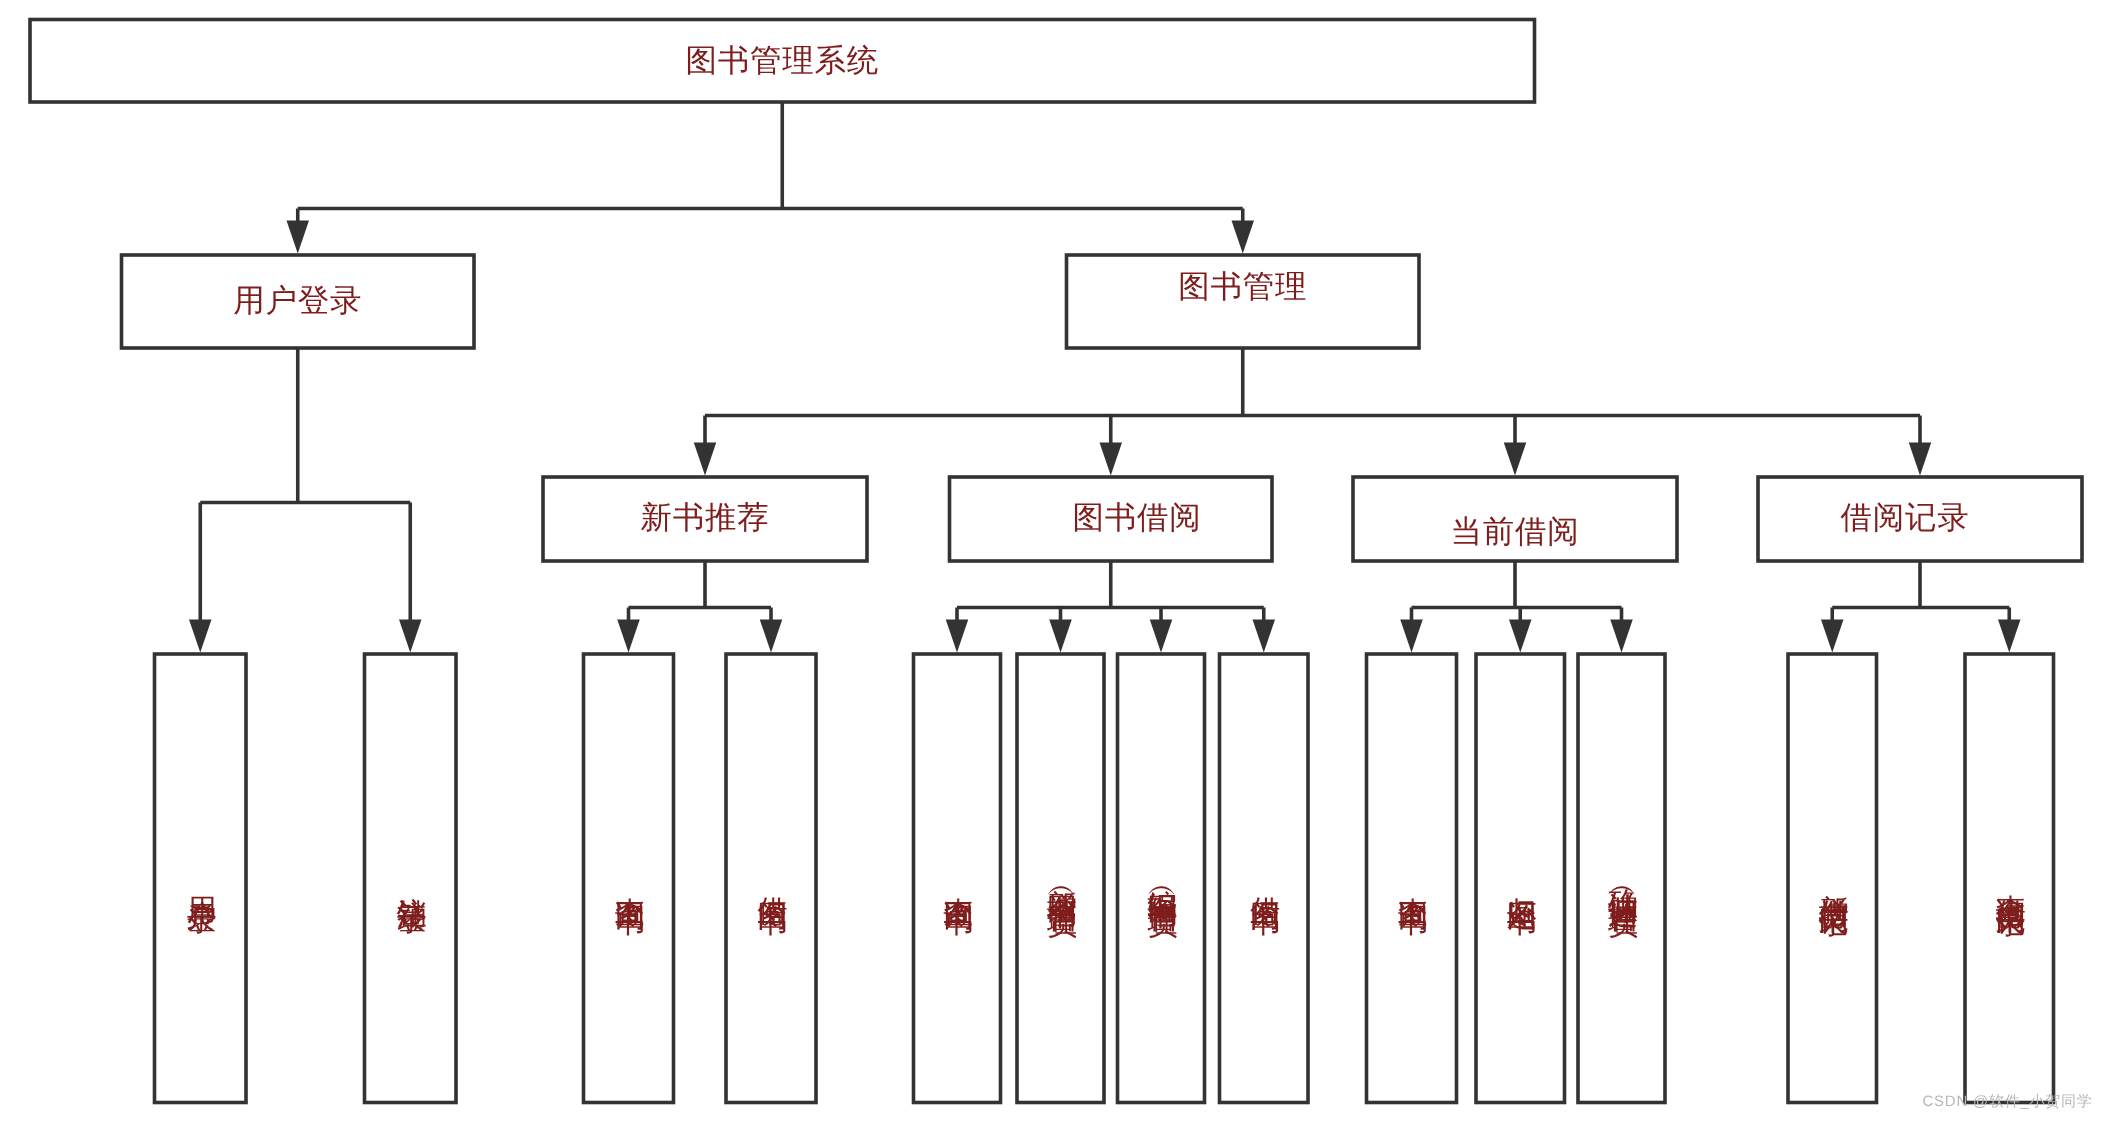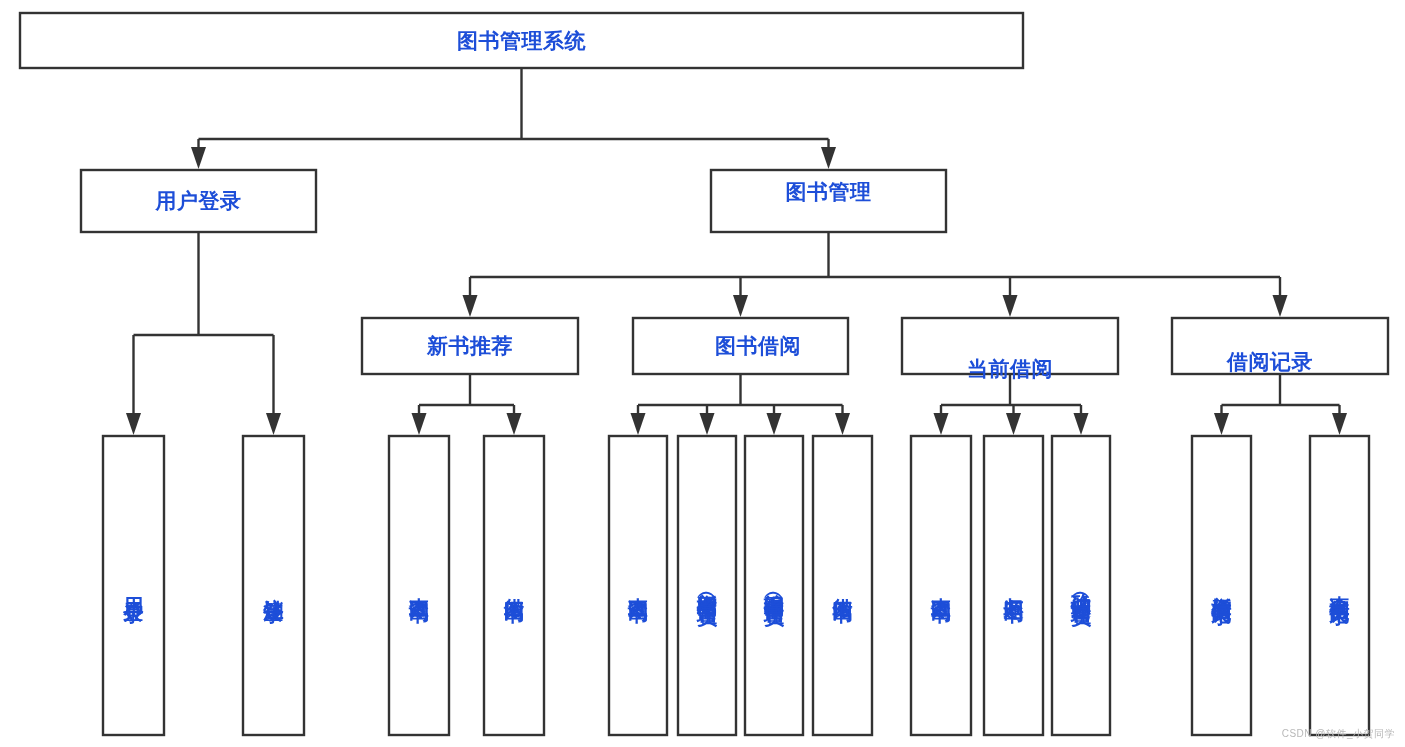--- a/index.html
+++ b/index.html
@@ -38,25 +38,24 @@
   }
   .arrow-head {
     fill: #333333;
     stroke: none;
   }
   .node-label {
     position: absolute;
     display: flex;
     align-items: center;
     justify-content: center;
-    color: #1d4ed8;
+    color: #7f1d1d;
     font-family: "Liberation Sans", "DejaVu Sans", sans-serif;
     pointer-events: none;
     box-sizing: border-box;
-    font-weight: bold;
   }
   .node-label.horizontal {
     font-size: 21px;
     letter-spacing: 0.5px;
     line-height: 1.2;
   }
   .node-label.vertical {
     writing-mode: vertical-rl;
     text-orientation: upright;
     font-size: 20px;
@@ -156,22 +155,22 @@
       <rect x="1192" y="436" width="59" height="299" class="node-box"></rect>
       <rect x="1310" y="436" width="59" height="299" class="node-box"></rect>
     </svg>
 
   <div id="label-layer">
       <div class="node-label horizontal" style="left: 20px; top: 13px; width: 1003px; height: 55px;">图书管理系统</div>
       <div class="node-label horizontal" style="left: 81px; top: 170px; width: 235px; height: 62px;">用户登录</div>
       <div class="node-label horizontal" style="left: 711px; top: 170px; width: 235px; height: 44px;">图书管理</div>
       <div class="node-label horizontal" style="left: 362px; top: 318px; width: 216px; height: 56px;">新书推荐</div>
       <div class="node-label horizontal" style="left: 633px; top: 318px; width: 250px; height: 56px;">图书借阅</div>
-      <div class="node-label horizontal" style="left: 902px; top: 318px; width: 216px; height: 74px; margin-top: 14px;">当前借阅</div>
-      <div class="node-label horizontal" style="left: 1172px; top: 318px; width: 196px; height: 56px; margin-top: 16px;">借阅记录</div>
+      <div class="node-label horizontal" style="left: 902px; top: 318px; width: 216px; height: 74px;">当前借阅</div>
+      <div class="node-label horizontal" style="left: 1172px; top: 318px; width: 196px; height: 56px;">借阅记录</div>
       <div class="node-label vertical" style="left: 103px; top: 436px; width: 61px; height: 299px;">用户登录</div>
       <div class="node-label vertical" style="left: 243px; top: 436px; width: 61px; height: 299px;">注销登录</div>
       <div class="node-label vertical" style="left: 389px; top: 436px; width: 60px; height: 299px;">查询图书</div>
       <div class="node-label vertical" style="left: 484px; top: 436px; width: 60px; height: 299px;">借阅图书</div>
       <div class="node-label vertical" style="left: 609px; top: 436px; width: 58px; height: 299px;">查询图书</div>
       <div class="node-label vertical" style="left: 678px; top: 436px; width: 58px; height: 299px;">新增图书（管理员）</div>
       <div class="node-label vertical" style="left: 745px; top: 436px; width: 58px; height: 299px;">编辑图书（管理员）</div>
       <div class="node-label vertical" style="left: 813px; top: 436px; width: 59px; height: 299px;">借阅图书</div>
       <div class="node-label vertical" style="left: 911px; top: 436px; width: 60px; height: 299px;">查询图书</div>
       <div class="node-label vertical" style="left: 984px; top: 436px; width: 59px; height: 299px;">归还图书</div>

